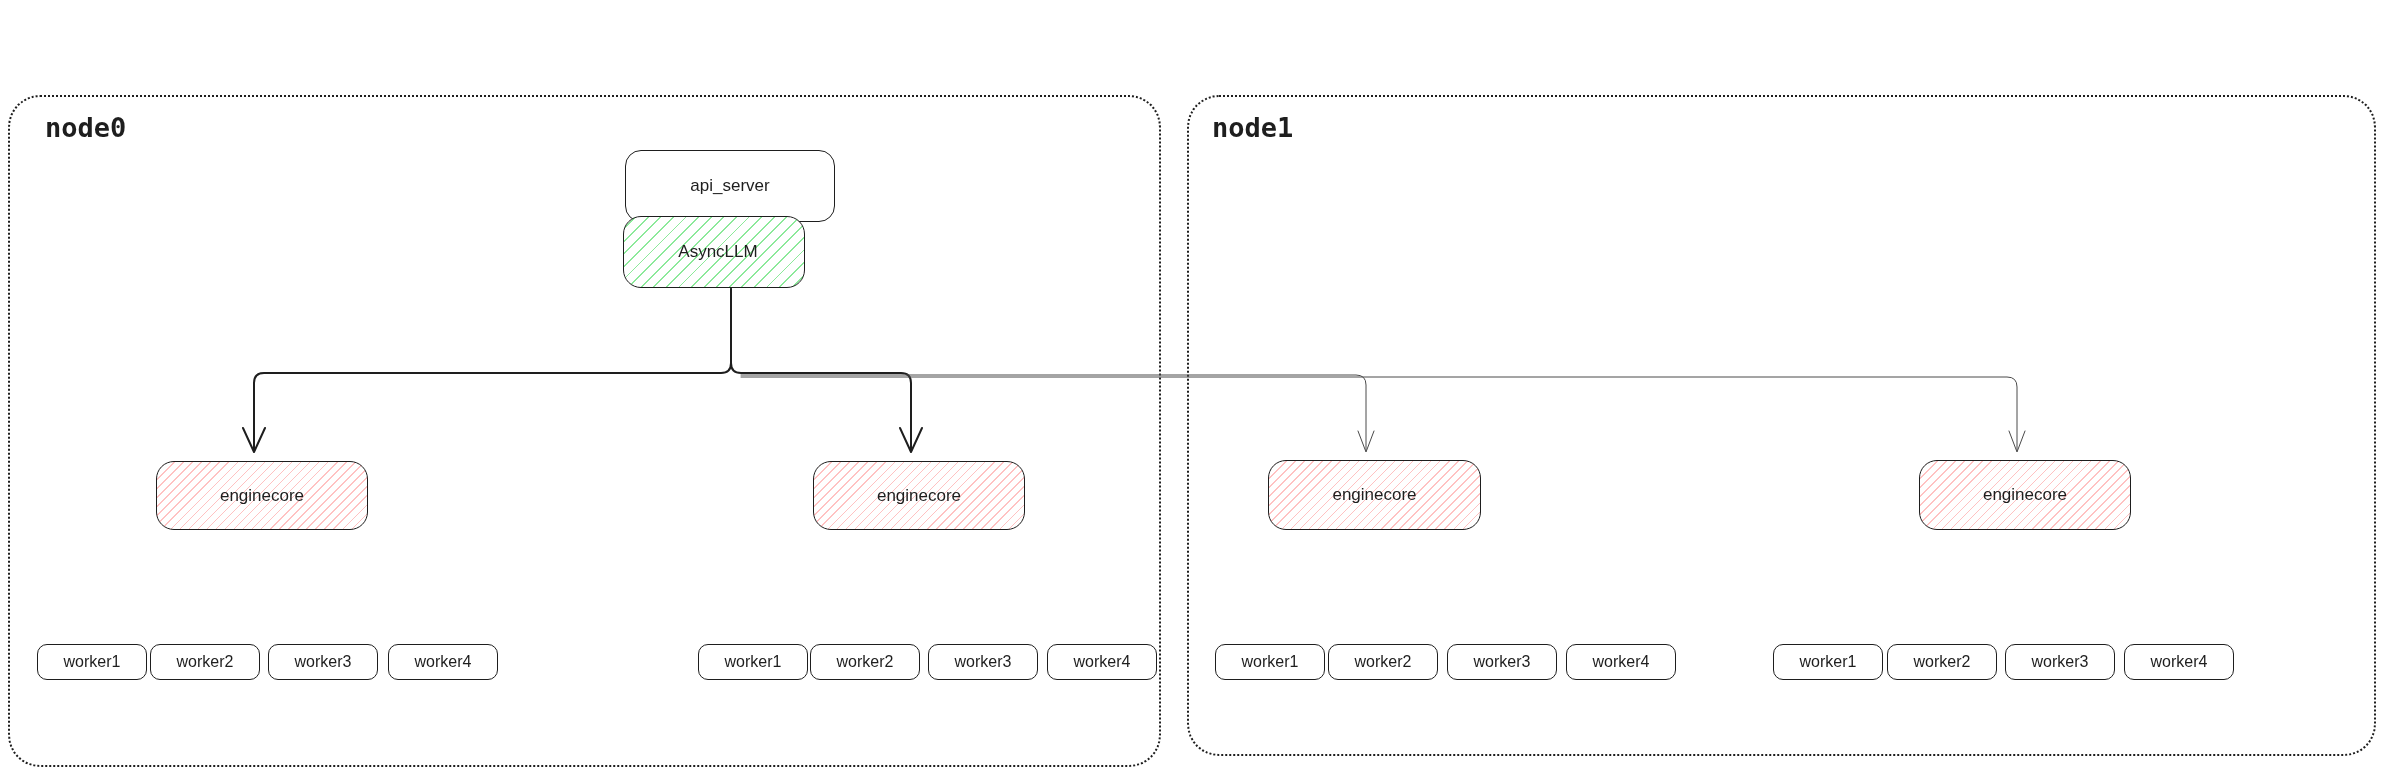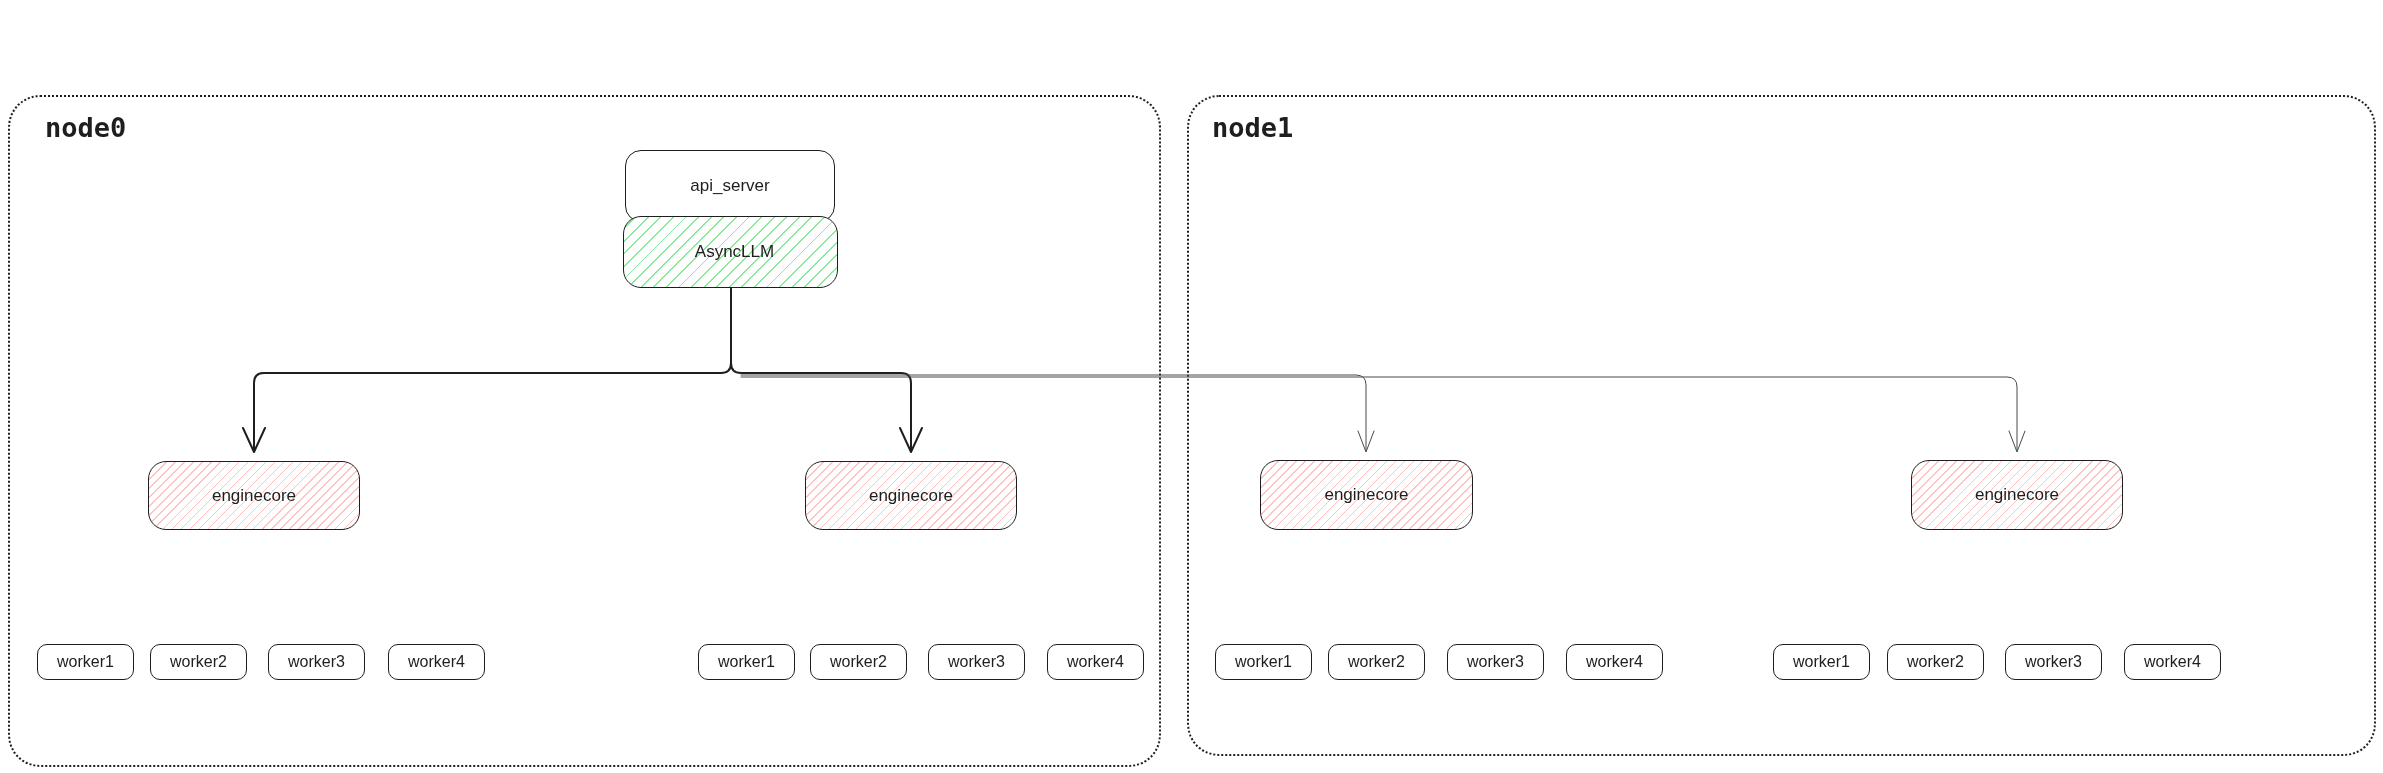--- a/index.html
+++ b/index.html
@@ -51,40 +51,41 @@
     font-size:17px;
     background:#ffffff;
     box-sizing:border-box;
     white-space:nowrap;
   }
   .api-server{
     left:625px;top:150px;width:210px;height:72px;
     border-radius:16px;
   }
   .async-llm{
-    left:623px;top:216px;width:215px;height:72px;
+    left:623px;top:216px;width:182px;height:72px;
     border-radius:18px;
     background-image:repeating-linear-gradient(135deg,
       transparent 0px, transparent 7.6px,
       var(--green-hatch) 7.6px, var(--green-hatch) 8.9px);
     padding-left:8px;
   }
   .enginecore{
     border-radius:18px;
     background-image:repeating-linear-gradient(135deg,
       transparent 0px, transparent 5.4px,
       var(--red-hatch) 5.4px, var(--red-hatch) 6.4px);
+    margin-left:8px;
   }
   .ec1{left:148px;top:461px;width:212px;height:69px;}
   .ec2{left:805px;top:461px;width:212px;height:69px;}
   .ec3{left:1260px;top:460px;width:213px;height:70px;}
   .ec4{left:1911px;top:460px;width:212px;height:70px;}
   .worker{
     position:absolute;
-    top:644px;width:97px;height:36px;
+    top:644px;width:110px;height:36px;
     border:1.7px solid var(--stroke);
     border-radius:10px;
     display:flex;align-items:center;justify-content:center;
     font-size:16px;
     background:#ffffff;
     box-sizing:border-box;
   }
   .g1.w1{left:37px}  .g1.w2{left:150px} .g1.w3{left:268px} .g1.w4{left:388px}
   .g2.w1{left:698px} .g2.w2{left:810px} .g2.w3{left:928px} .g2.w4{left:1047px}
   .g3.w1{left:1215px}.g3.w2{left:1328px}.g3.w3{left:1447px}.g3.w4{left:1566px}

